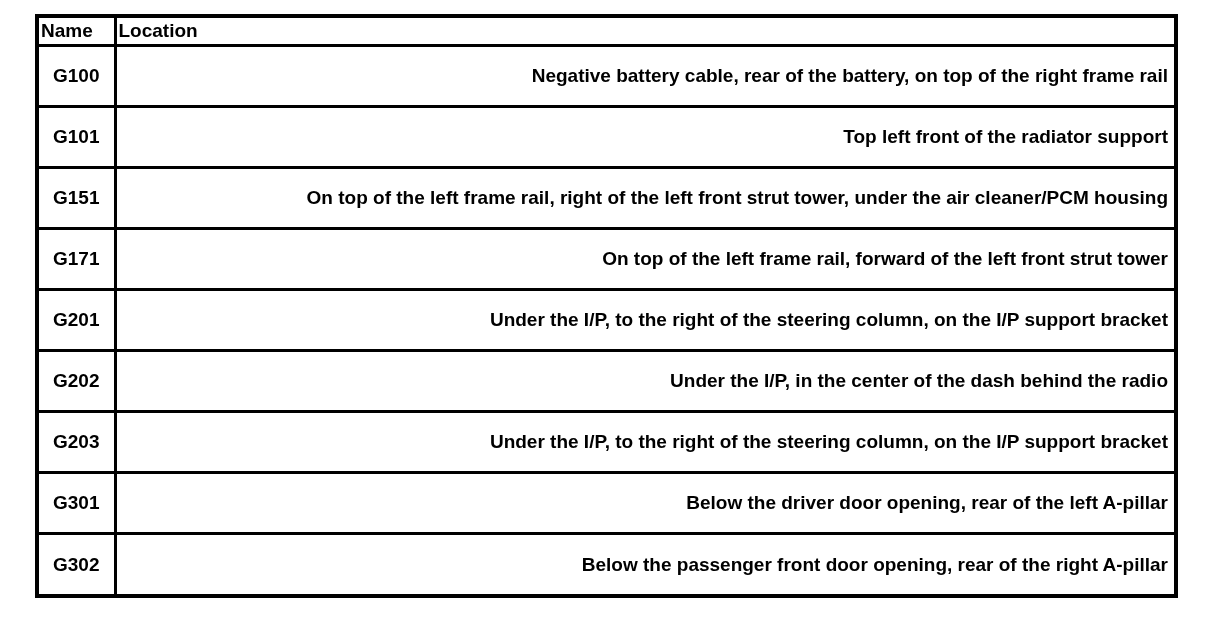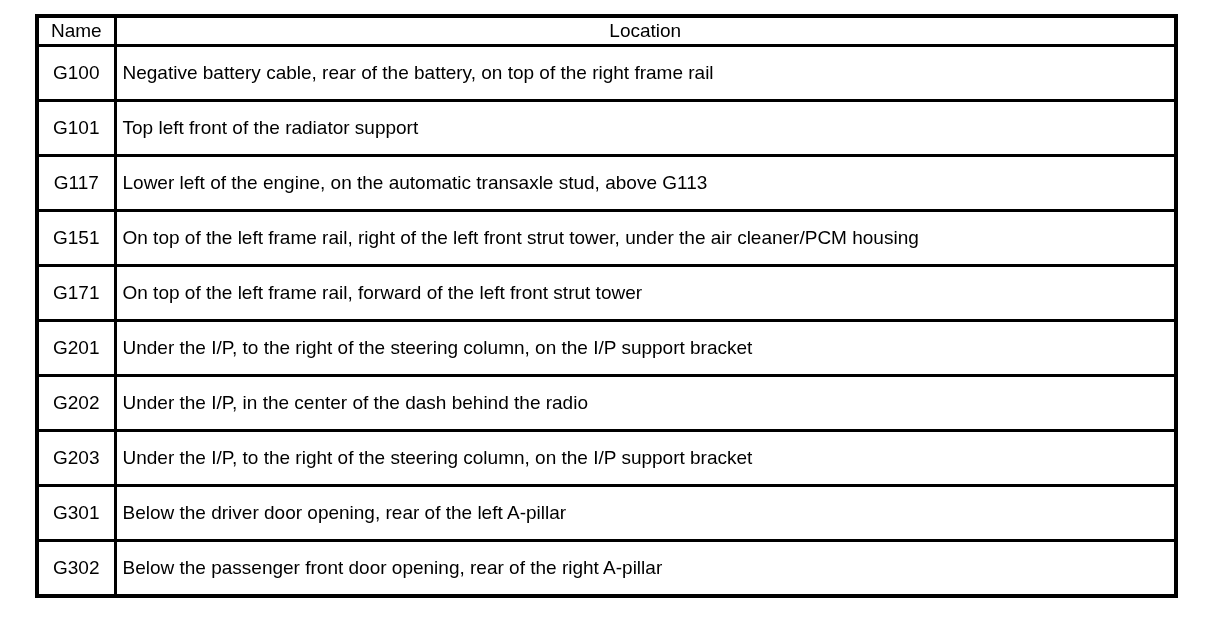--- a/index.html
+++ b/index.html
@@ -35,33 +35,34 @@
   table.ground-table td {
     border: 3px solid #000000;
     color: #000000;
     font-size: 19px;
     line-height: 1.15;
     padding: 2px 6px;
     white-space: nowrap;
     overflow: hidden;
     vertical-align: middle;
     background: #ffffff;
+    font-weight: bold;
   }
   table.ground-table col.name-col { width: 78px; }
   table.ground-table th {
-    font-weight: normal;
-    text-align: center;
+    font-weight: bold;
+    text-align: left;
     padding: 2px 2px;
   }
   td.name-cell {
     text-align: center;
     padding: 2px 2px;
   }
   td.location-cell {
-    text-align: left;
+    text-align: right;
   }
 </style>
 </head>
 <body>
 
 <div class="page">
   <div class="table-wrap">
     <table class="ground-table">
       <colgroup>
         <col class="name-col">
@@ -74,24 +75,20 @@
         </tr>
       </thead>
       <tbody>
         <tr>
           <td class="name-cell">G100</td>
           <td class="location-cell">Negative battery cable, rear of the battery, on top of the right frame rail</td>
         </tr>
         <tr>
           <td class="name-cell">G101</td>
           <td class="location-cell">Top left front of the radiator support</td>
-        </tr>
-        <tr>
-          <td class="name-cell">G117</td>
-          <td class="location-cell">Lower left of the engine, on the automatic transaxle stud, above G113</td>
         </tr>
         <tr>
           <td class="name-cell">G151</td>
           <td class="location-cell">On top of the left frame rail, right of the left front strut tower, under the air cleaner/PCM housing</td>
         </tr>
         <tr>
           <td class="name-cell">G171</td>
           <td class="location-cell">On top of the left frame rail, forward of the left front strut tower</td>
         </tr>
         <tr>

